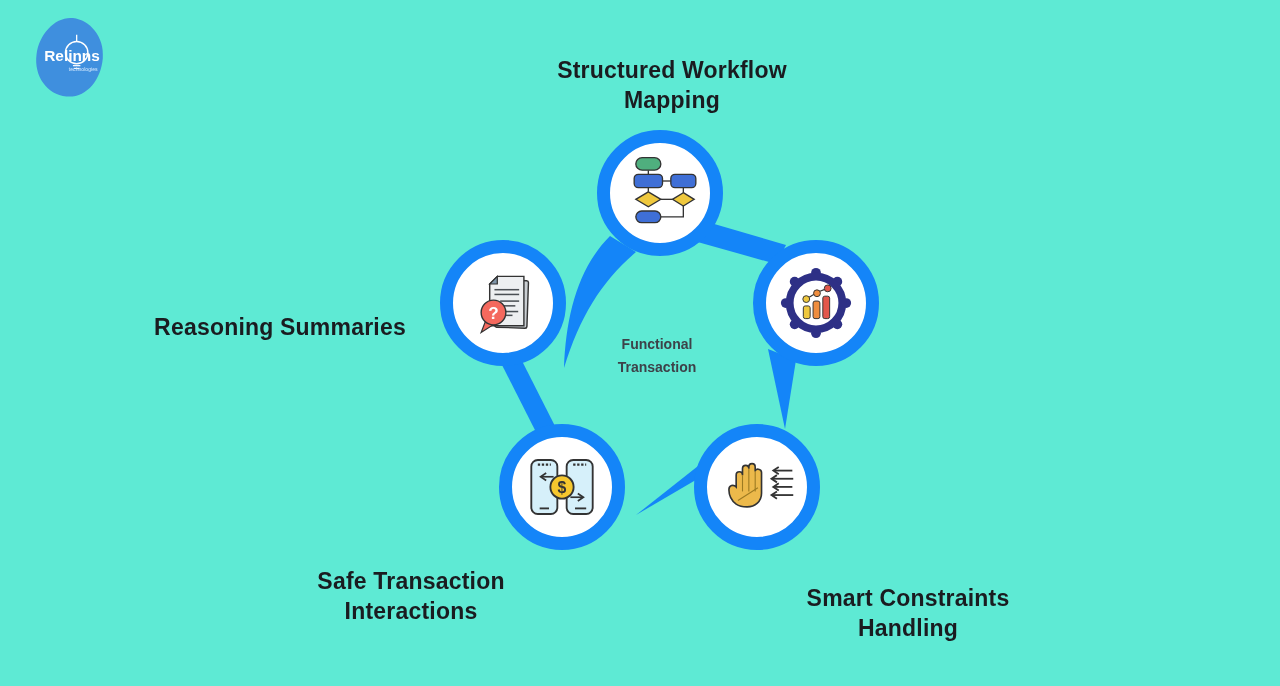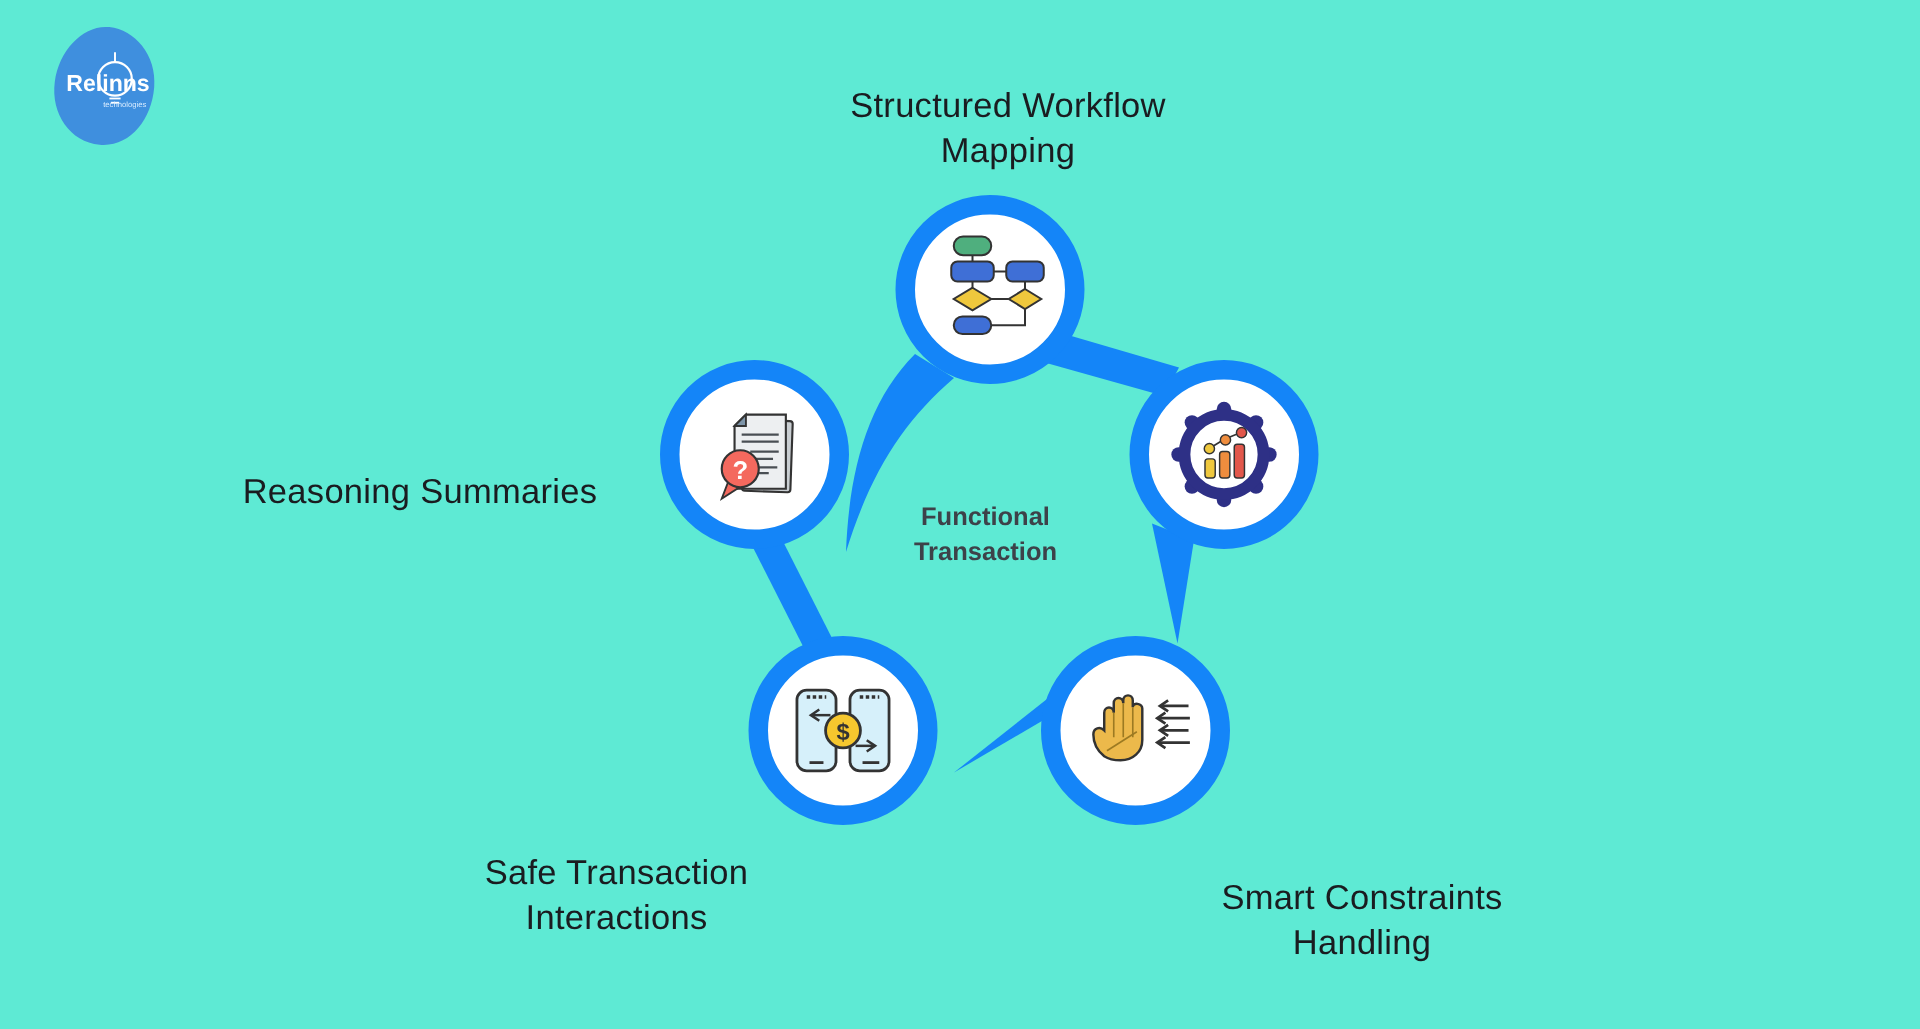--- a/index.html
+++ b/index.html
@@ -2,26 +2,26 @@
 <html><head>
 <meta charset="utf-8">
 <style>
   html,body{margin:0;padding:0;background:#ffffff;}
   .canvas{
     position:relative;width:1280px;height:686px;background:#5eead4;overflow:hidden;
     font-family:"Liberation Sans",sans-serif;
   }
   .layer{position:absolute;left:0;top:0;}
   .node-label{
-    position:absolute;text-align:center;color:#1a1c20;font-weight:400;
+    position:absolute;text-align:center;color:#1a1c20;font-weight:700;
     font-size:23px;line-height:30px;white-space:pre-line;letter-spacing:.2px;z-index:3;
   }
   .center-label{
     position:absolute;left:547px;top:333px;width:220px;text-align:center;
-    color:#3d4249;font-weight:800;font-size:17px;line-height:23px;z-index:3;
+    color:#3d4249;font-weight:800;font-size:14px;line-height:23px;z-index:3;
   }
   .icon-box{position:absolute;z-index:2;display:flex;align-items:center;justify-content:center;}
   .logo-box{position:absolute;left:30px;top:14px;width:84px;height:94px;z-index:4;}
   svg{display:block;}
 </style>
 </head>
 <body>
 
 <div class="canvas">
 

